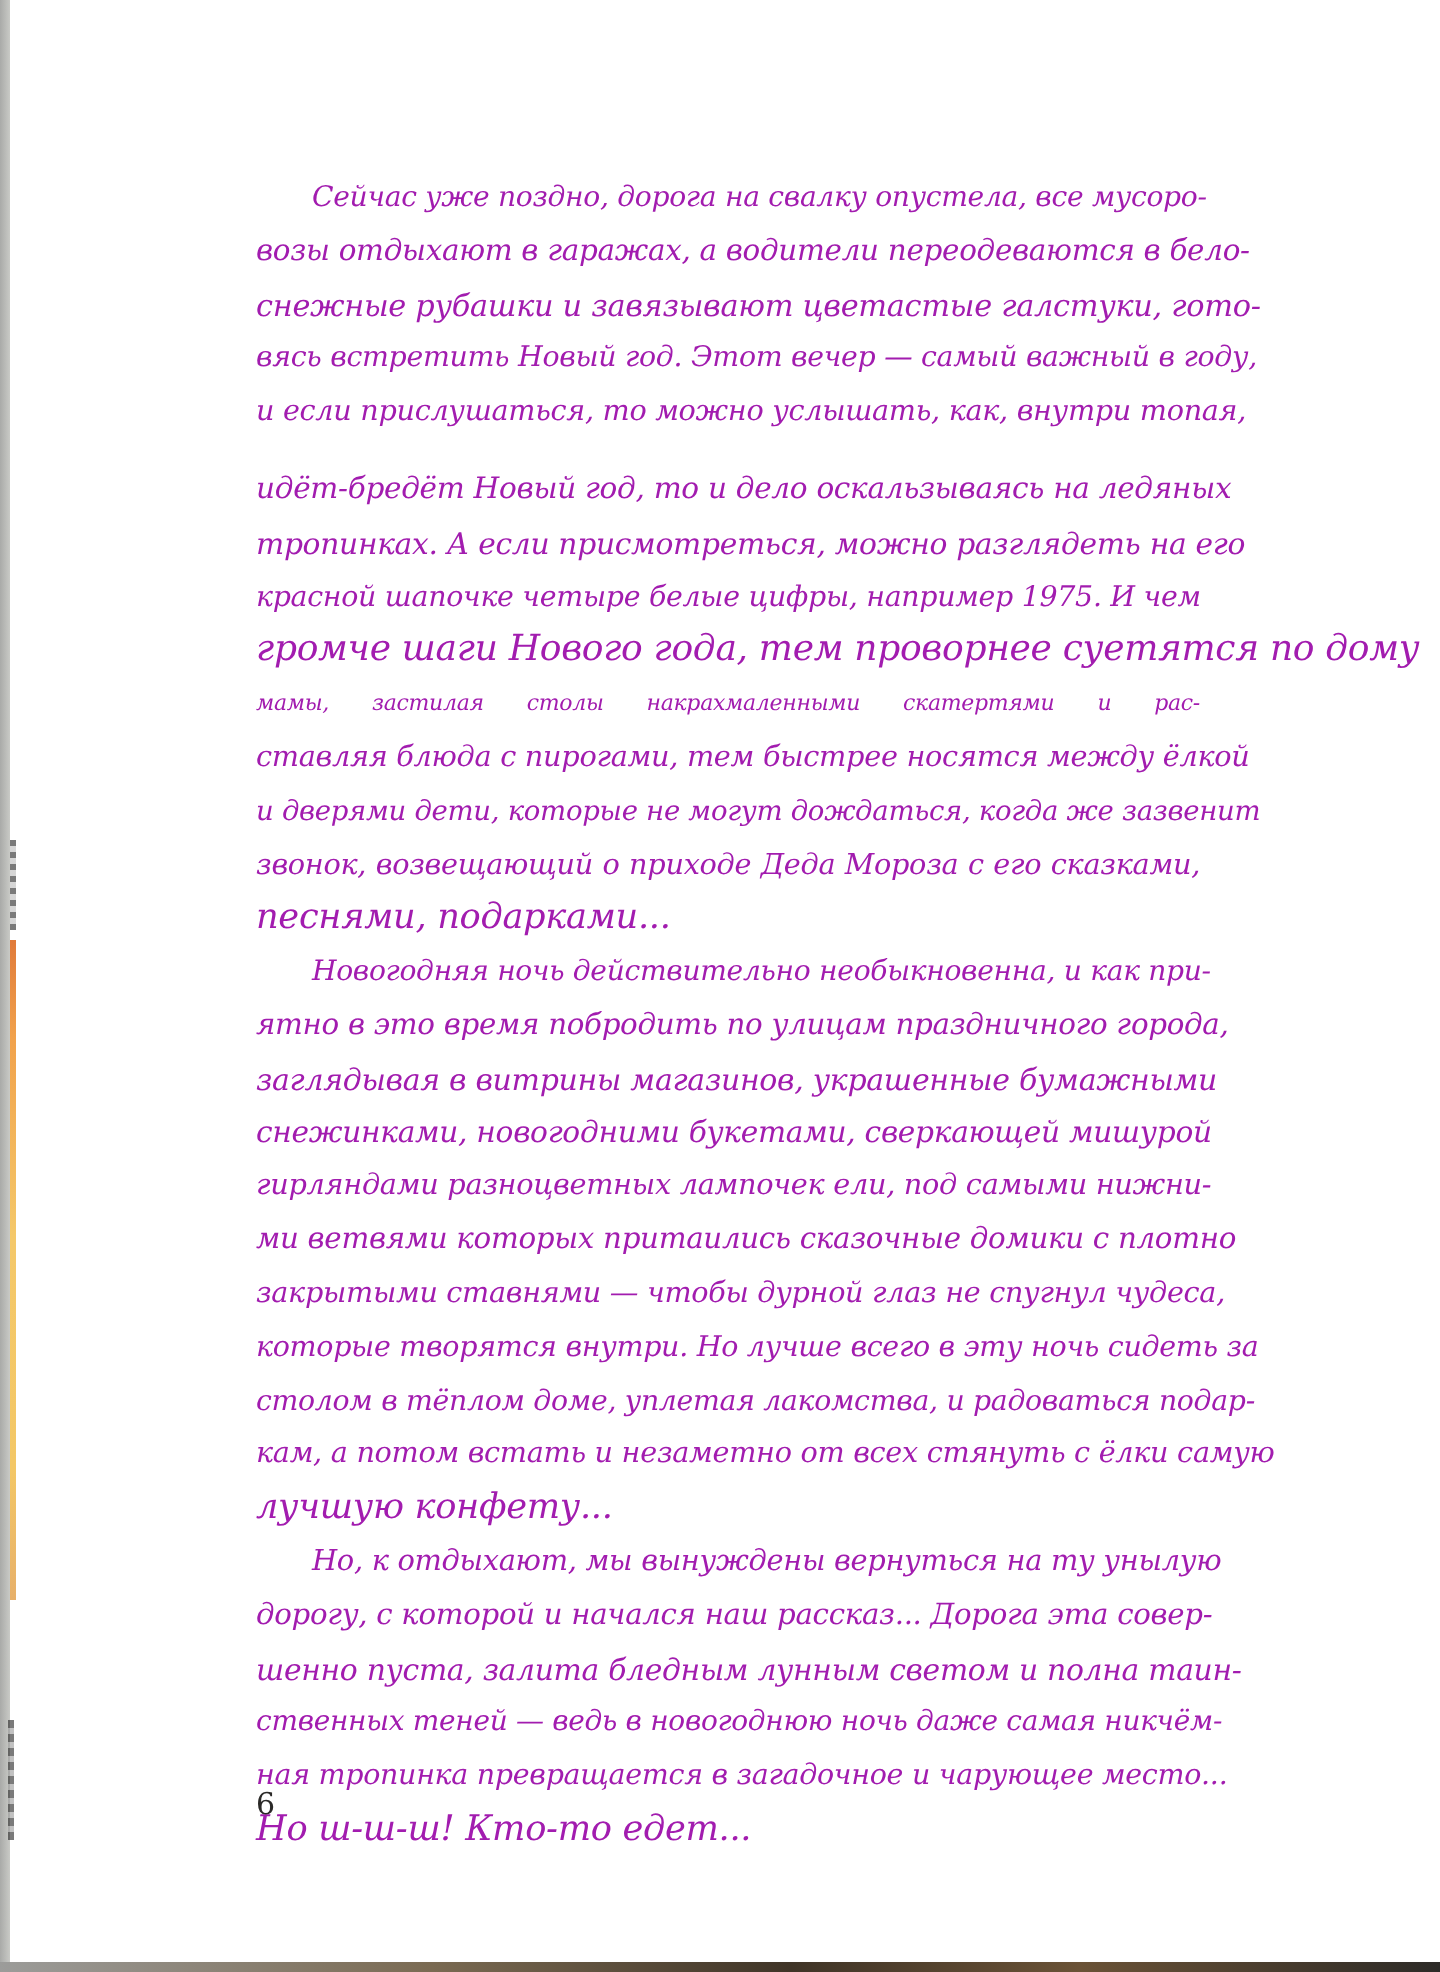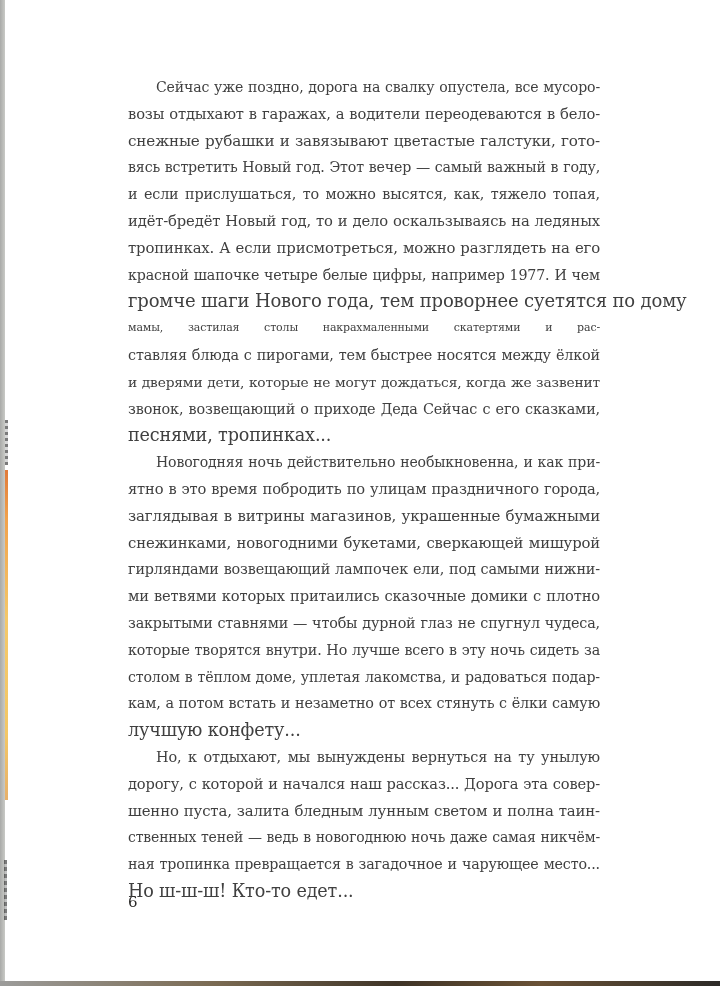--- a/index.html
+++ b/index.html
@@ -42,25 +42,26 @@
     }
     .scan-edge-bottom {
       position: absolute;
       left: 0; bottom: 0;
       width: 720px; height: 5px;
       background: linear-gradient(to right, #9c9c9a 0%, #7a6a52 30%, #3f3427 55%, #6a5236 75%, #2c2a27 100%);
     }
     .text-block {
       position: absolute;
       left: 128px;
-      top: 74px;
+      top: 86px;
       width: 472px;
-      color: #404040;
+      color: #a21caf;
       font-size: 17.6px;
       letter-spacing: -0.15px;
+      font-style: italic;
     }
     .line {
       height: 26.8px;
       line-height: 26.8px;
       white-space: nowrap;
       text-align: justify;
       text-align-last: justify;
     }
     .line.indent { padding-left: 28px; }
     .line.last { text-align-last: left; }
@@ -81,38 +82,38 @@
 <div class="scan-marks-bottom"></div>
 <div class="scan-edge-bottom"></div>
 
 <div class="text-block">
 
   <div>
     <div class="line indent" style="font-size: 14.0925px;">Сейчас уже поздно, дорога на свалку опустела, все мусоро-</div>
     <div class="line" style="font-size: 14.7145px;">возы отдыхают в гаражах, а водители переодеваются в бело-</div>
     <div class="line" style="font-size: 15.1807px;">снежные рубашки и завязывают цветастые галстуки, гото-</div>
     <div class="line" style="font-size: 14.1953px;">вясь встретить Новый год. Этот вечер — самый важный в году,</div>
-    <div class="line" style="font-size: 14.3381px;">и если прислушаться, то можно высятся, как, тяжело топая,</div>
-    <div class="line" style="font-size: 14.7717px;">идёт-бредёт Новый год, то и дело оскальзываясь на ледяных</div>
+    <div class="line" style="font-size: 14.3381px;">и если прислушаться, то можно услышать, как, внутри топая,</div>
+    <div class="line" style="font-size: 14.7717px; margin-top: 12px;">идёт-бредёт Новый год, то и дело оскальзываясь на ледяных</div>
     <div class="line" style="font-size: 14.8734px;">тропинках. А если присмотреться, можно разглядеть на его</div>
-    <div class="line" style="font-size: 14.2354px;">красной шапочке четыре белые цифры, например 1977. И чем</div>
+    <div class="line" style="font-size: 14.2354px;">красной шапочке четыре белые цифры, например 1975. И чем</div>
     <div class="line" style="font-size: 18px;">громче шаги Нового года, тем проворнее суетятся по дому</div>
     <div class="line" style="font-size: 11px;">мамы, застилая столы накрахмаленными скатертями и рас-</div>
     <div class="line" style="font-size: 14.3935px;">ставляя блюда с пирогами, тем быстрее носятся между ёлкой</div>
     <div class="line" style="font-size: 13.7729px;">и дверями дети, которые не могут дождаться, когда же зазвенит</div>
-    <div class="line" style="font-size: 14.3817px;">звонок, возвещающий о приходе Деда Сейчас с его сказками,</div>
-    <div class="line last">песнями, тропинках...</div>
+    <div class="line" style="font-size: 14.3817px;">звонок, возвещающий о приходе Деда Мороза с его сказками,</div>
+    <div class="line last">песнями, подарками...</div>
   </div>
 
   <div>
     <div class="line indent" style="font-size: 14.0702px;">Новогодняя ночь действительно необыкновенна, и как при-</div>
     <div class="line" style="font-size: 14.6766px;">ятно в это время побродить по улицам праздничного города,</div>
     <div class="line" style="font-size: 14.994px;">заглядывая в витрины магазинов, украшенные бумажными</div>
     <div class="line" style="font-size: 14.8388px;">снежинками, новогодними букетами, сверкающей мишурой</div>
-    <div class="line" style="font-size: 14.3954px;">гирляндами возвещающий лампочек ели, под самыми нижни-</div>
+    <div class="line" style="font-size: 14.3954px;">гирляндами разноцветных лампочек ели, под самыми нижни-</div>
     <div class="line" style="font-size: 14.6778px;">ми ветвями которых притаились сказочные домики с плотно</div>
     <div class="line" style="font-size: 14.3318px;">закрытыми ставнями — чтобы дурной глаз не спугнул чудеса,</div>
     <div class="line" style="font-size: 14.2623px;">которые творятся внутри. Но лучше всего в эту ночь сидеть за</div>
     <div class="line" style="font-size: 14.1622px;">столом в тёплом доме, уплетая лакомства, и радоваться подар-</div>
     <div class="line" style="font-size: 14.3536px;">кам, а потом встать и незаметно от всех стянуть с ёлки самую</div>
     <div class="line last">лучшую конфету...</div>
   </div>
 
   <div>
     <div class="line indent" style="font-size: 14.438px;">Но, к отдыхают, мы вынуждены вернуться на ту унылую</div>

